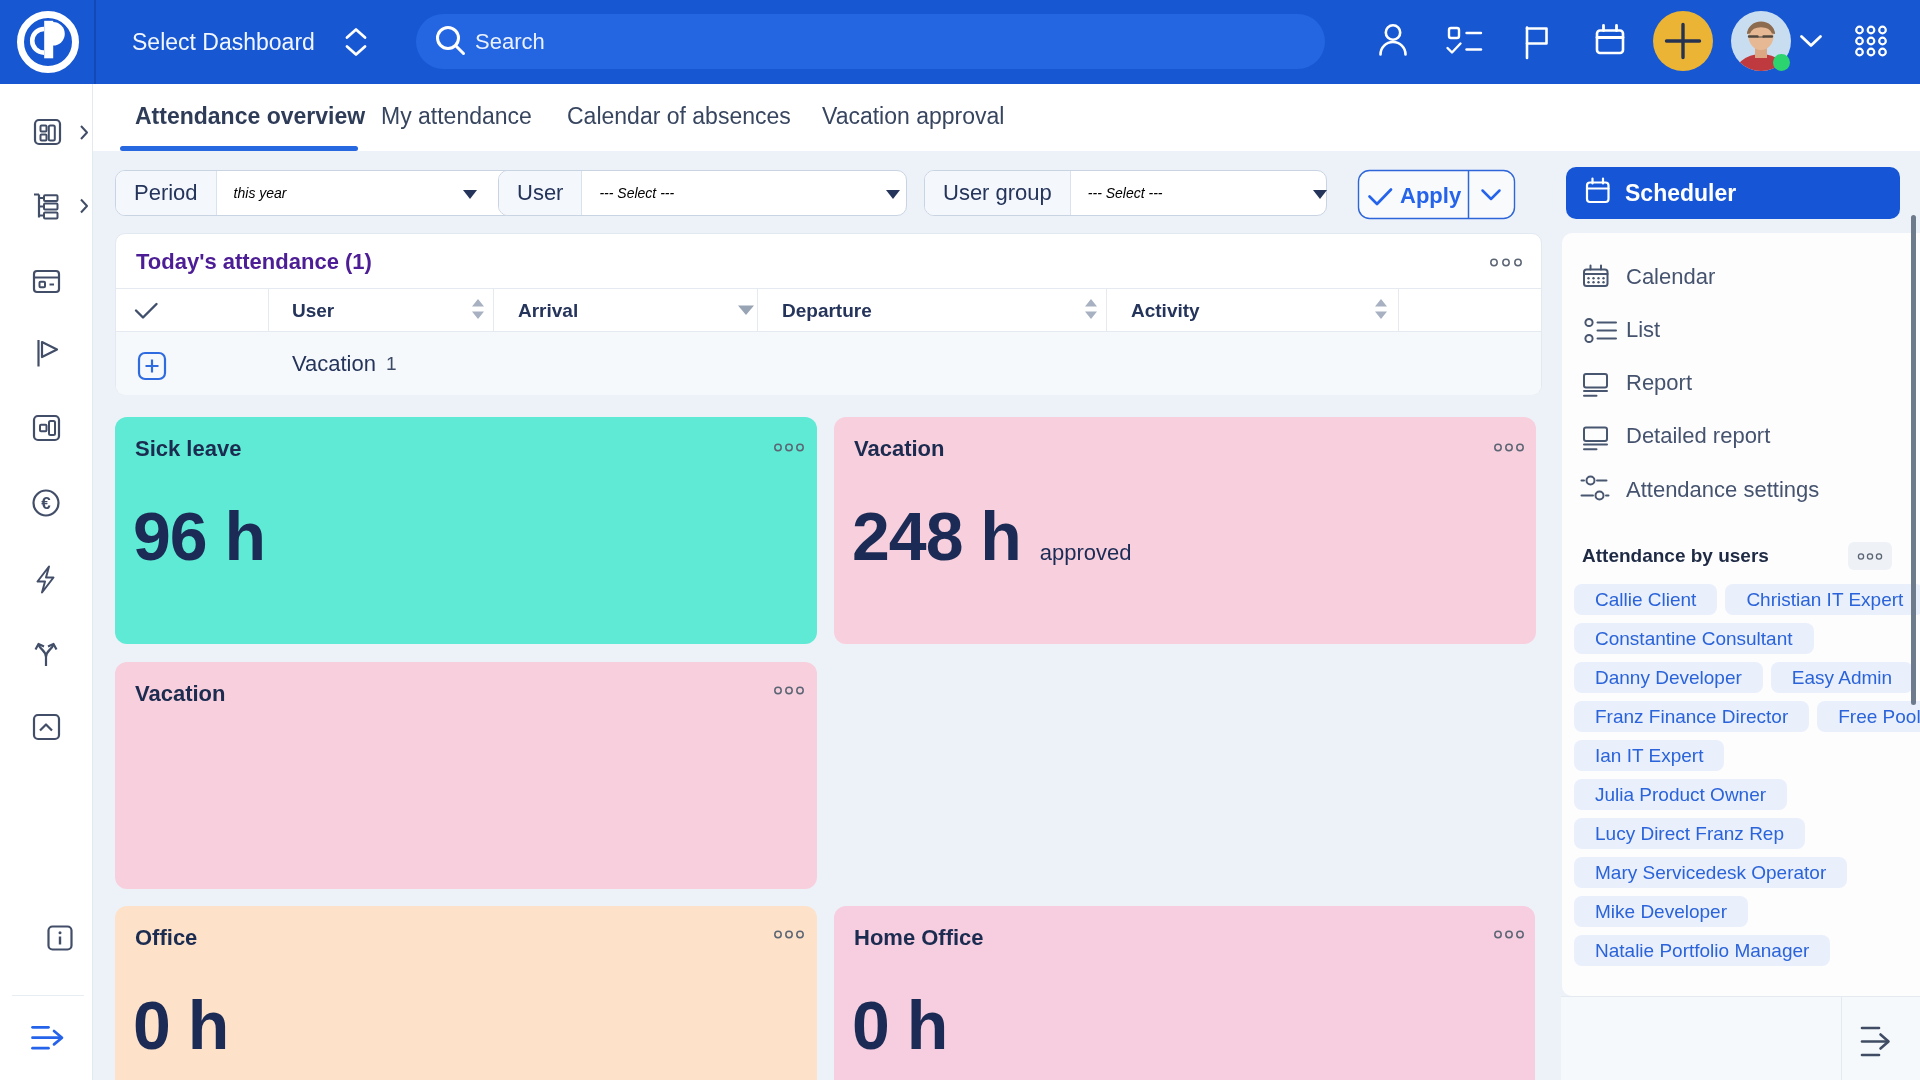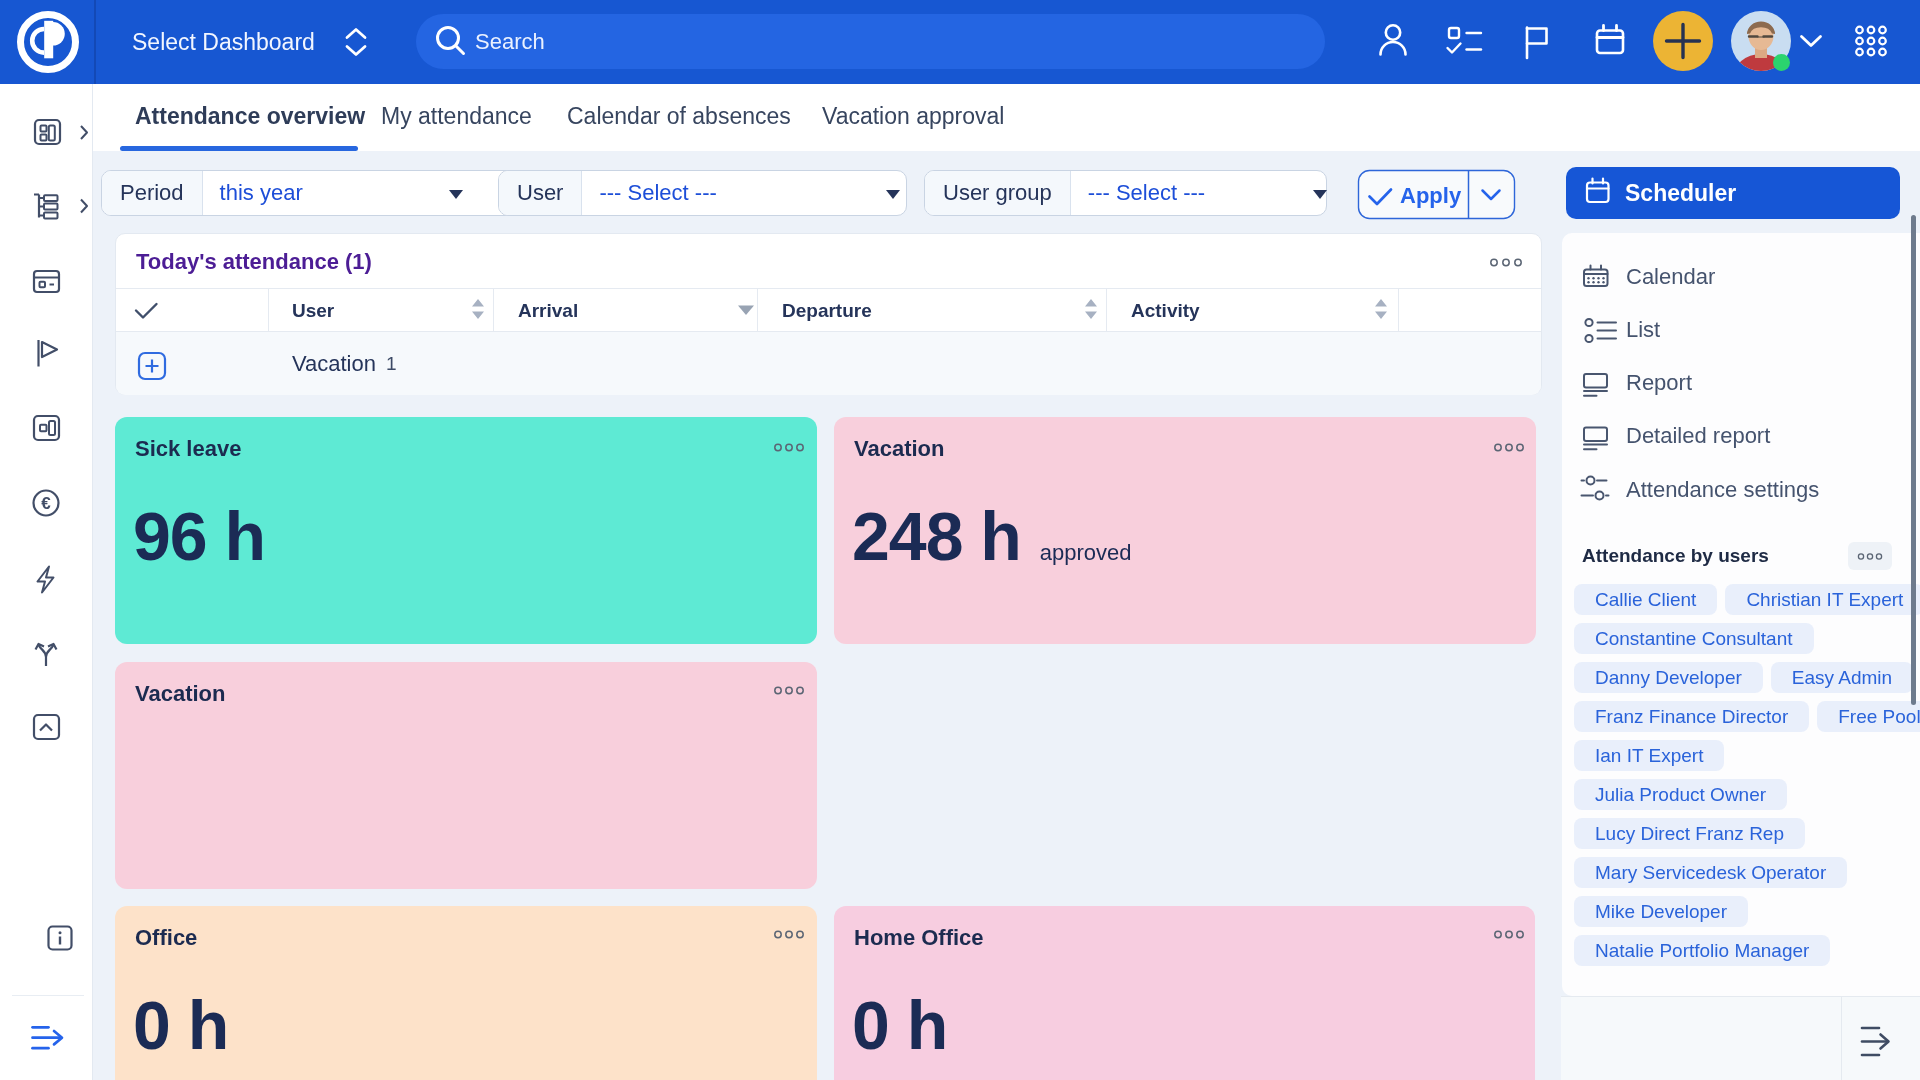--- a/index.html
+++ b/index.html
@@ -20,21 +20,21 @@
 
 
 #tabs { position:absolute; left:93px; top:84px; width:1827px; height:67px; background:#ffffff; }
 .tab { position:absolute; top:0; height:48px; line-height:64px; font-size:23px; color:#2e3c58; font-weight:600; }
 .tab.in { font-weight:500; color:#37455f; }
 #tab-underline { position:absolute; left:27px; top:62px; width:238px; height:5px; border-radius:3px; background:#2767df; }
 
 
 .fgroup { position:absolute; top:170px; height:46px; background:#fff; border:1px solid #c9d4e3; border-radius:10px; display:flex; align-items:center; }
 .fgroup .lbl { height:100%; display:flex; align-items:center; padding:0 18px; background:#f4f8fc; border-right:1px solid #d9e2ee; border-radius:9px 0 0 9px; color:#25345a; font-size:22px; }
-.fgroup .val { padding-left:17px; color:#1d4ed8; font-size:22px; }
+.fgroup .val { padding-left:17px; color:#000000; font-size:14px;font-style:italic; }
 .caret { position:absolute; width:0; height:0; border-left:7.5px solid transparent; border-right:7.5px solid transparent; border-top:9px solid #25345a; top:19px; }
 
 
 #panel { position:absolute; left:115px; top:233px; width:1427px; height:162px; background:#fff; border:1px solid #e3e9f1; border-radius:10px; }
 #panel-title { position:absolute; left:20px; top:0; height:54px; line-height:56px; font-size:22px; font-weight:700; color:#4c1d95; }
 #thead { position:absolute; left:0; top:54px; width:1425px; height:44px; border-top:1px solid #e5eaf1; border-bottom:1px solid #e5eaf1; }
 .th { position:absolute; top:0; height:44px; line-height:44px; font-size:19px; font-weight:600; color:#25345a; }
 .col-border { position:absolute; top:0; width:1px; height:44px; background:#e5eaf1; }
 #trow { position:absolute; left:0; top:98px; width:1425px; height:63px; background:#f6f9fc; border-radius:0 0 9px 9px; }
 #trow .vac { position:absolute; left:176px; top:0; height:63px; line-height:63px; font-size:22px; color:#25345a; }
@@ -74,21 +74,21 @@
   <div class="tab in" style="left:288px;">My attendance</div>
   <div class="tab in" style="left:474px;">Calendar of absences</div>
   <div class="tab in" style="left:729px;">Vacation approval</div>
   <div id="tab-underline"></div>
 </div>
 
 <div id="lsb">
   <div id="lsb-div"></div>
 </div>
 
-<div class="fgroup" style="left:101px; width:416px;text-align:right;">
+<div class="fgroup" style="left:115px; width:416px;text-align:right;">
   <div class="lbl">Period</div>
     <div class="val">this year</div>
   <div class="caret" style="left:347px;"></div>
 </div>
 <div class="fgroup" style="left:498px; width:409px;">
   <div class="lbl">User</div>
     <div class="val">--- Select ---</div>
   <div class="caret" style="left:387px;"></div>
 </div>
 <div class="fgroup" style="left:924px; width:403px;">

